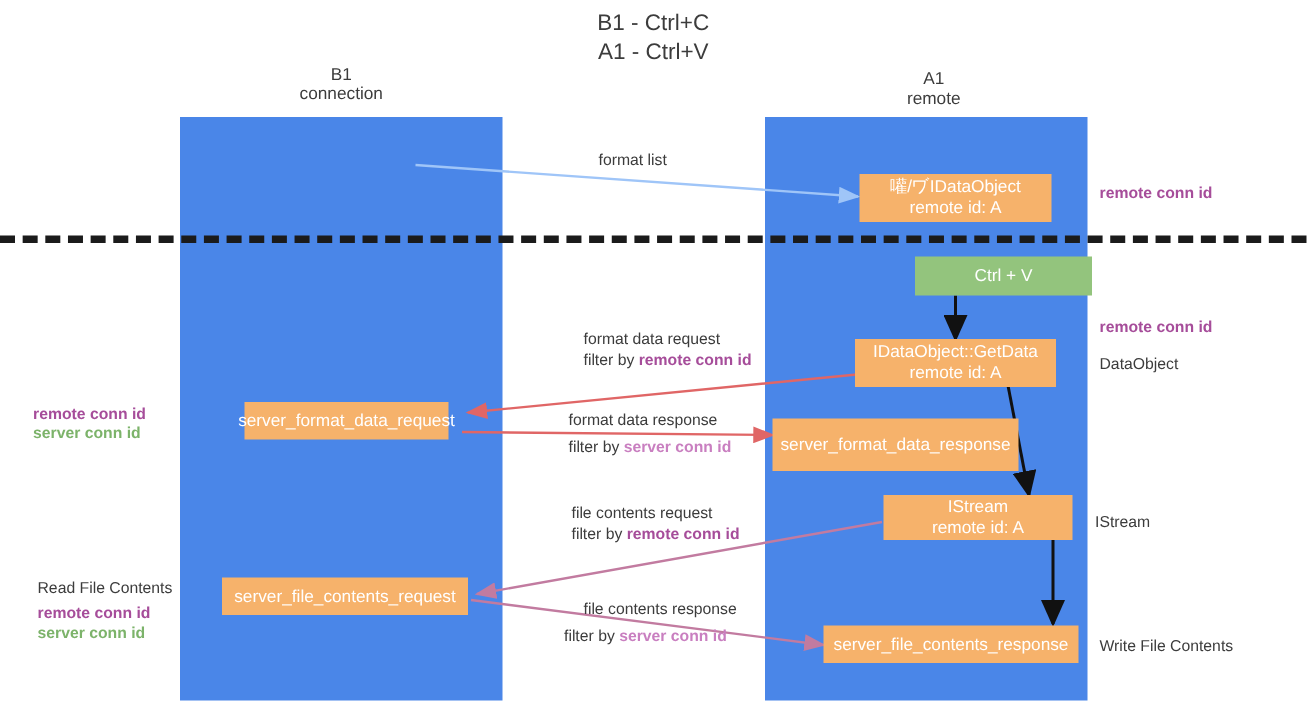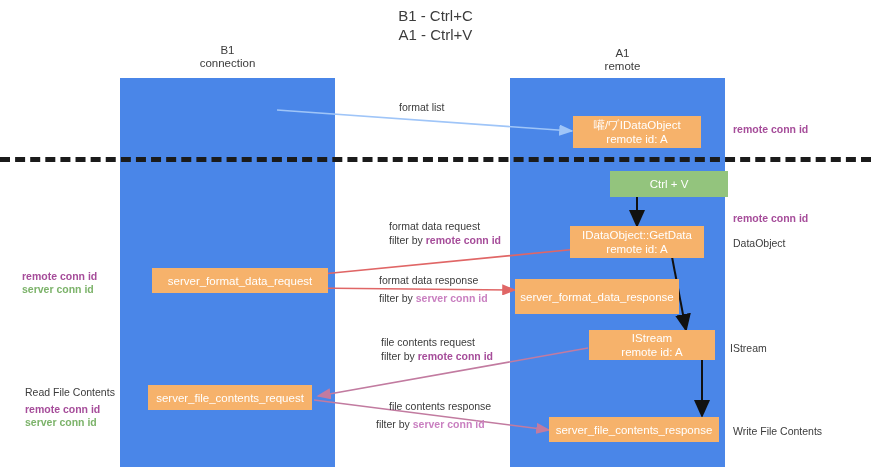--- a/index.html
+++ b/index.html
@@ -104,21 +104,21 @@
 
   <div class="node green" style="left:578px;top:171px;width:118px;height:26px;margin-left:32px;">
     <span>Ctrl + V</span>
   </div>
 
   <div class="node orange" style="left:570px;top:226px;width:134px;height:32px;flex-direction:column;">
     <span>IDataObject::GetData</span>
     <span>remote id: A</span>
   </div>
 
-  <div class="node orange" style="left:152px;top:268px;width:176px;height:25px;">
+  <div class="node orange" style="left:163px;top:268px;width:136px;height:25px;">
     <span>server_format_data_request</span>
   </div>
 
   <div class="node orange" style="left:515px;top:279px;width:164px;height:35px;">
     <span>server_format_data_response</span>
   </div>
 
   <div class="node orange" style="left:589px;top:330px;width:126px;height:30px;flex-direction:column;">
     <span>IStream</span>
     <span>remote id: A</span>

